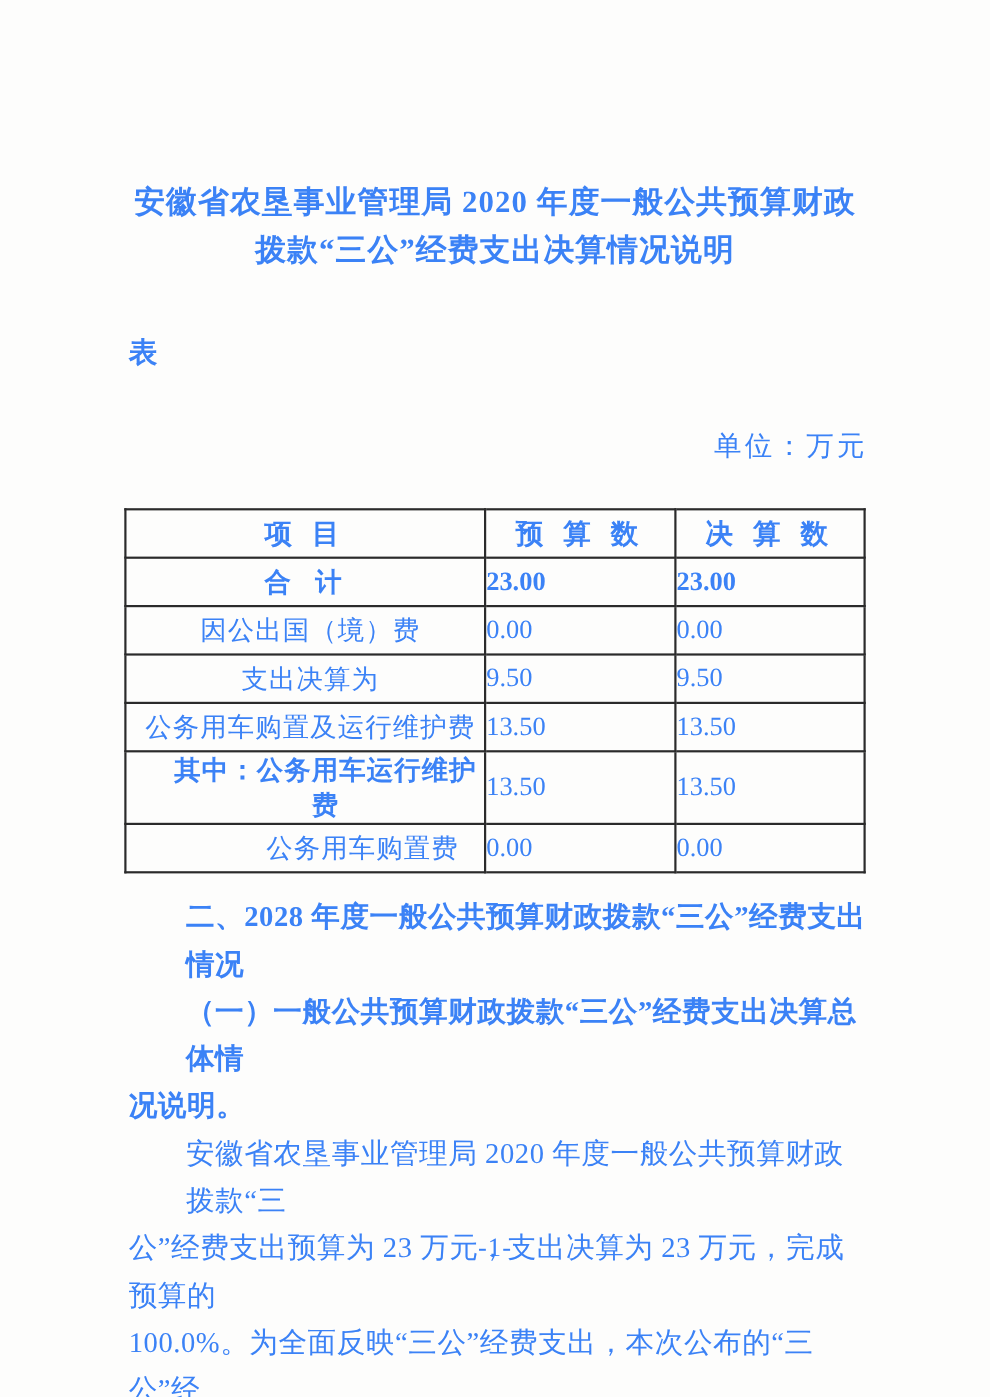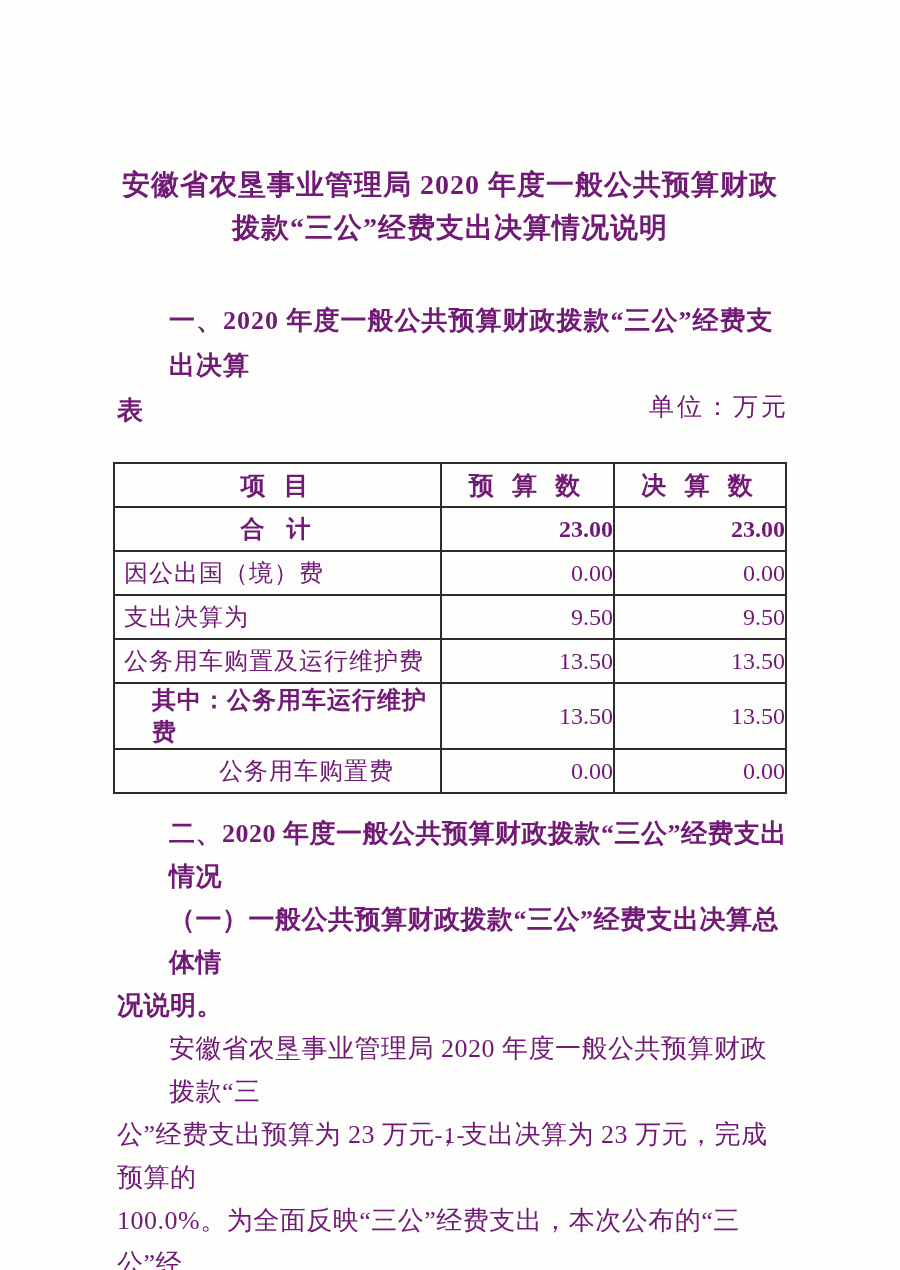--- a/index.html
+++ b/index.html
@@ -3,21 +3,21 @@
 <meta charset="utf-8">
 <style>
   * { margin: 0; padding: 0; box-sizing: border-box; }
   html, body { background: #9a9a9a; }
   .page {
     position: relative;
     width: 900px;
     height: 1270px;
     margin: 0 auto;
     background: #fdfdfc;
-    color: #701a75;
+    color: #3b82f6;
     font-family: "Liberation Serif", "DejaVu Serif", serif;
     overflow: hidden;
   }
   .doc-title {
     position: absolute;
     top: 163px;
     left: 0;
     right: 0;
     text-align: center;
     font-size: 28px;
@@ -63,23 +63,23 @@
     font-size: 24px;
     vertical-align: middle;
     padding: 0;
   }
   .expense-table th {
     font-size: 25px;
     font-weight: 700;
     text-align: center;
     letter-spacing: 6px;
   }
-  .expense-table td.num { text-align: right; letter-spacing: 0; }
+  .expense-table td.num { text-align: left; letter-spacing: 0; }
   .expense-table tr.total td { font-weight: 700; }
-  .expense-table td.label { text-align: left; padding-left: 9px; letter-spacing: 1px; }
+  .expense-table td.label { text-align: center; padding-left: 9px; letter-spacing: 1px; }
   .expense-table td.label.center { text-align: center; padding-left: 4px; letter-spacing: 8px; }
   .expense-table td.label.indent1 { padding-left: 37px; font-weight: bold; }
   .expense-table td.label.indent2 { padding-left: 104px; }
   .s2-block {
     position: absolute;
     top: 812px;
     left: 117px;
     width: 672px;
     font-size: 26px;
     line-height: 43px;
@@ -100,21 +100,20 @@
 <body>
 
 <div class="page">
 
   <div class="doc-title">
     <div>安徽省农垦事业管理局 2020 年度一般公共预算财政</div>
     <div>拨款“三公”经费支出决算情况说明</div>
   </div>
 
   <div class="s1-heading">
-    <div class="indent">一、2020 年度一般公共预算财政拨款“三公”经费支出决算</div>
     <div>表</div>
   </div>
 
   <div class="unit-label">单位：万元</div>
 
   <table class="expense-table">
     <colgroup>
         <col class="c1">
         <col class="c2">
         <col class="c3">
@@ -152,21 +151,21 @@
     </tr>
     <tr>
       <td class="label indent2">公务用车购置费</td>
       <td class="num">0.00</td>
       <td class="num">0.00</td>
     </tr>
   </tbody>
     </table>
 
   <div class="s2-block">
-    <div class="bold indent">二、2020 年度一般公共预算财政拨款“三公”经费支出情况</div>
+    <div class="bold indent">二、2028 年度一般公共预算财政拨款“三公”经费支出情况</div>
     <div class="bold indent">（一）一般公共预算财政拨款“三公”经费支出决算总体情</div>
     <div class="bold">况说明。</div>
     <div class="indent">安徽省农垦事业管理局 2020 年度一般公共预算财政拨款“三</div>
     <div>公”经费支出预算为 23 万元，支出决算为 23 万元，完成预算的</div>
     <div>100.0%。为全面反映“三公”经费支出，本次公布的“三公”经</div>
   </div>
 
   <div class="page-number">-1-</div>
 
 </div>

